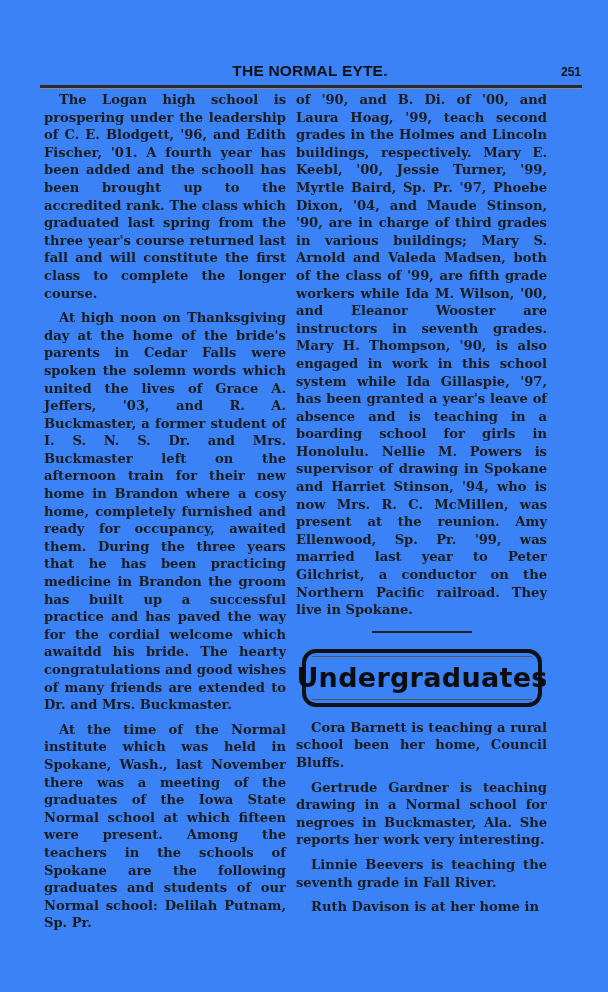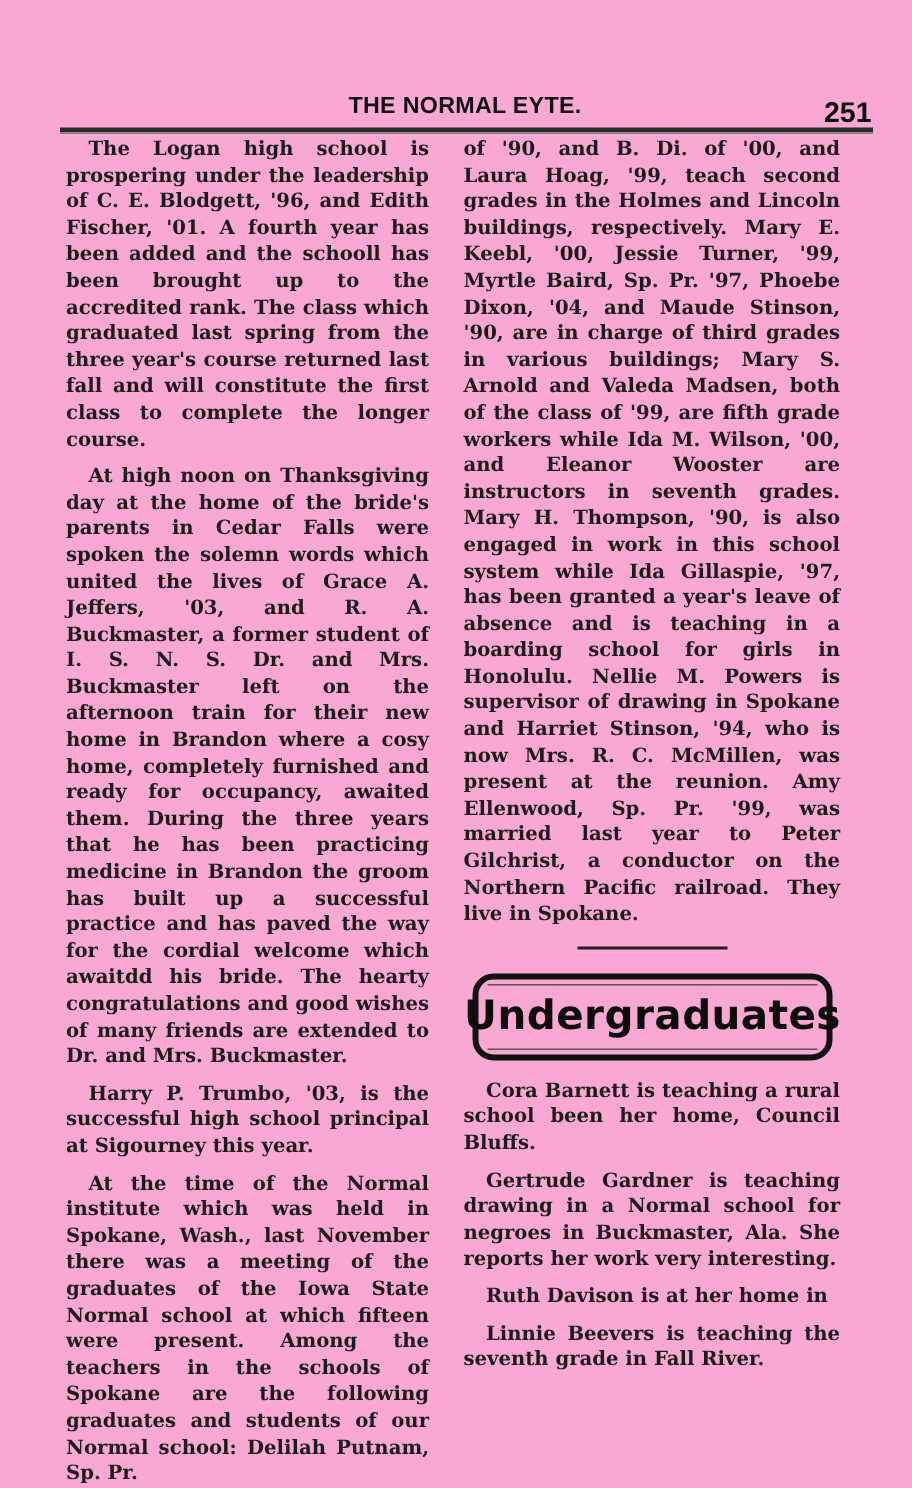--- a/index.html
+++ b/index.html
@@ -12,21 +12,21 @@
       height: 992px;
       position: relative;
       overflow: hidden;
       font-family: "DejaVu Serif", "Liberation Serif", serif;
       color: #1a1a1a;
     }
     .page {
       position: absolute;
       left: 0; top: 0;
       width: 608px; height: 992px;
-      background: #f9a8d4;
+      background: #3b82f6;
     }
     .header {
       position: absolute;
       left: 40px; top: 62px;
       width: 540px;
       height: 24px;
     }
     .header-title {
       position: absolute;
       left: 0; right: 0; top: 0;
@@ -35,41 +35,41 @@
       font-weight: bold;
       font-size: 15.5px;
       letter-spacing: 0.2px;
       color: #111;
     }
     .header-page-number {
       position: absolute;
       right: -1px; top: 3px;
       font-family: "Liberation Sans", "DejaVu Sans", sans-serif;
       font-weight: bold;
-      font-size: 19px;
+      font-size: 12px;
       color: #111;
     }
     .header-rule {
       position: absolute;
       left: 40px; top: 85px;
       width: 542px;
       height: 3px;
       background: #2a2a2a;
       border-bottom: 1px solid #888;
     }
     .column {
       position: absolute;
       top: 91px;
       font-size: 13.1px;
       line-height: 17.6px;
       text-align: justify;
       color: #1c1c1c;
     }
     .col-left { left: 44px; width: 242px; }
-    .col-right { left: 309px; width: 251px; }
+    .col-right { left: 296px; width: 251px; }
     .para {
       margin: 0 0 7px 0;
       text-indent: 15px;
       hyphens: none;
       font-weight: bold;
     }
     .para:last-child { margin-bottom: 0; }
 
     .section-rule {
       width: 100px;
@@ -112,31 +112,30 @@
 
   <div class="header">
     <div class="header-title">THE NORMAL EYTE.</div>
     <div class="header-page-number">251</div>
   </div>
   <div class="header-rule"></div>
 
   <div class="column col-left">
     <p class="para">The Logan high school is prospering under the leadership of C. E. Blodgett, '96, and Edith Fischer, '01. A fourth year has been added and the schooll has been brought up to the accredited rank. The class which graduated last spring from the three year's course returned last fall and will constitute the first class to complete the longer course.</p>
     <p class="para">At high noon on Thanksgiving day at the home of the bride's parents in Cedar Falls were spoken the solemn words which united the lives of Grace A. Jeffers, '03, and R. A. Buckmaster, a former student of I. S. N. S. Dr. and Mrs. Buckmaster left on the afternoon train for their new home in Brandon where a cosy home, completely furnished and ready for occupancy, awaited them. During the three years that he has been practicing medicine in Brandon the groom has built up a successful practice and has paved the way for the cordial welcome which awaitdd his bride. The hearty congratulations and good wishes of many friends are extended to Dr. and Mrs. Buckmaster.</p>
-    <p class="para">Harry P. Trumbo, '03, is the successful high school principal at Sigourney this year.</p>
     <p class="para">At the time of the Normal institute which was held in Spokane, Wash., last November there was a meeting of the graduates of the Iowa State Normal school at which fifteen were present. Among the teachers in the schools of Spokane are the following graduates and students of our Normal school: Delilah Putnam, Sp. Pr.</p>
   </div>
 
   <div class="column col-right">
     <p class="para" style="text-indent:0;">of '90, and B. Di. of '00, and Laura Hoag, '99, teach second grades in the Holmes and Lincoln buildings, respectively. Mary E. Keebl, '00, Jessie Turner, '99, Myrtle Baird, Sp. Pr. '97, Phoebe Dixon, '04, and Maude Stinson, '90, are in charge of third grades in various buildings; Mary S. Arnold and Valeda Madsen, both of the class of '99, are fifth grade workers while Ida M. Wilson, '00, and Eleanor Wooster are instructors in seventh grades. Mary H. Thompson, '90, is also engaged in work in this school system while Ida Gillaspie, '97, has been granted a year's leave of absence and is teaching in a boarding school for girls in Honolulu. Nellie M. Powers is supervisor of drawing in Spokane and Harriet Stinson, '94, who is now Mrs. R. C. McMillen, was present at the reunion. Amy Ellenwood, Sp. Pr. '99, was married last year to Peter Gilchrist, a conductor on the Northern Pacific railroad. They live in Spokane.</p>
 
     <div class="section-rule"></div>
     <div class="section-box">
       <span class="section-title">Undergraduates</span>
     </div>
 
     <p class="para">Cora Barnett is teaching a rural school been her home, Council Bluffs.</p>
     <p class="para">Gertrude Gardner is teaching drawing in a Normal school for negroes in Buckmaster, Ala. She reports her work very interesting.</p>
+    <p class="para">Linnie Beevers is teaching the seventh grade in Fall River.</p>
     <p class="para">Ruth Davison is at her home in</p>
-    <p class="para">Linnie Beevers is teaching the seventh grade in Fall River.</p>
   </div>
 
 </div>
 
 </body></html>

